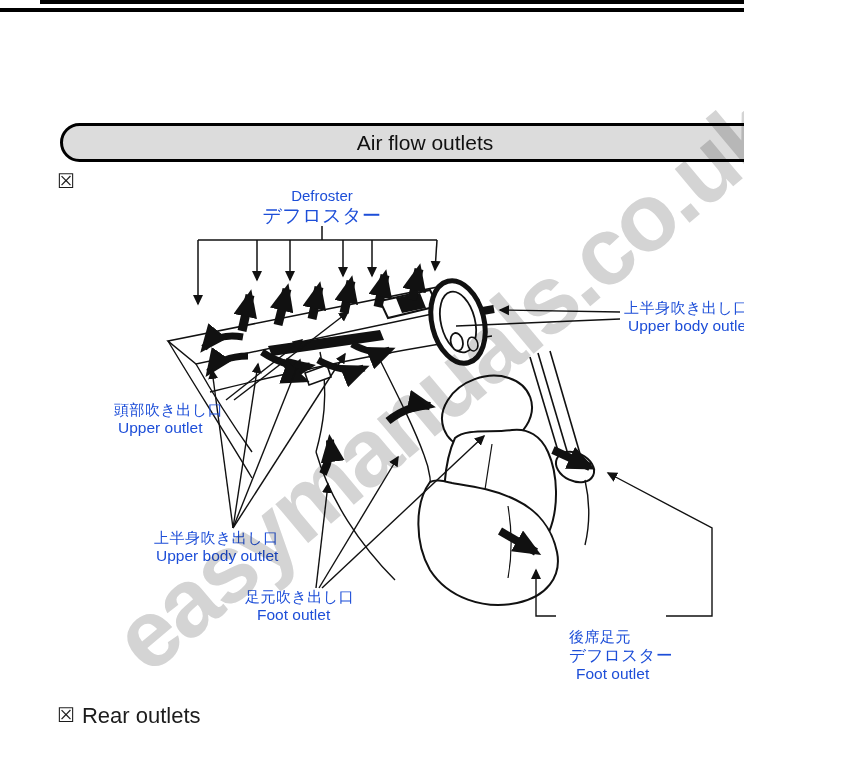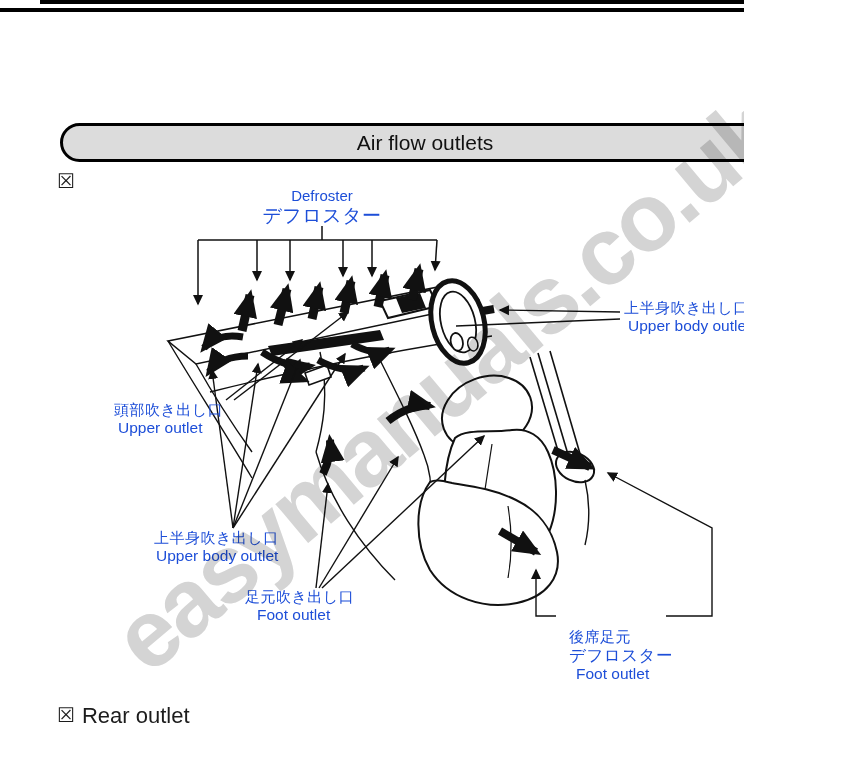--- a/index.html
+++ b/index.html
@@ -198,18 +198,18 @@
   <div class="lbl" id="lbl-rear-foot">
     <div class="jp">後席足元</div>
     <div class="jp2">デフロスター</div>
     <div class="en">Foot outlet</div>
   </div>
 
   <div class="abs" id="figure-code">ESH0816Z</div>
 
   <div class="abs heading" id="heading-rear">
     <span class="bullet">☒</span>
-    <span>Rear outlet</span>
+    <span>Rear outlets</span>
   </div>
 
   <div class="abs" id="watermark" style="color: rgb(212, 212, 212);">easymanuals.co.uk</div>
 
 </div>
 
 </body></html>

